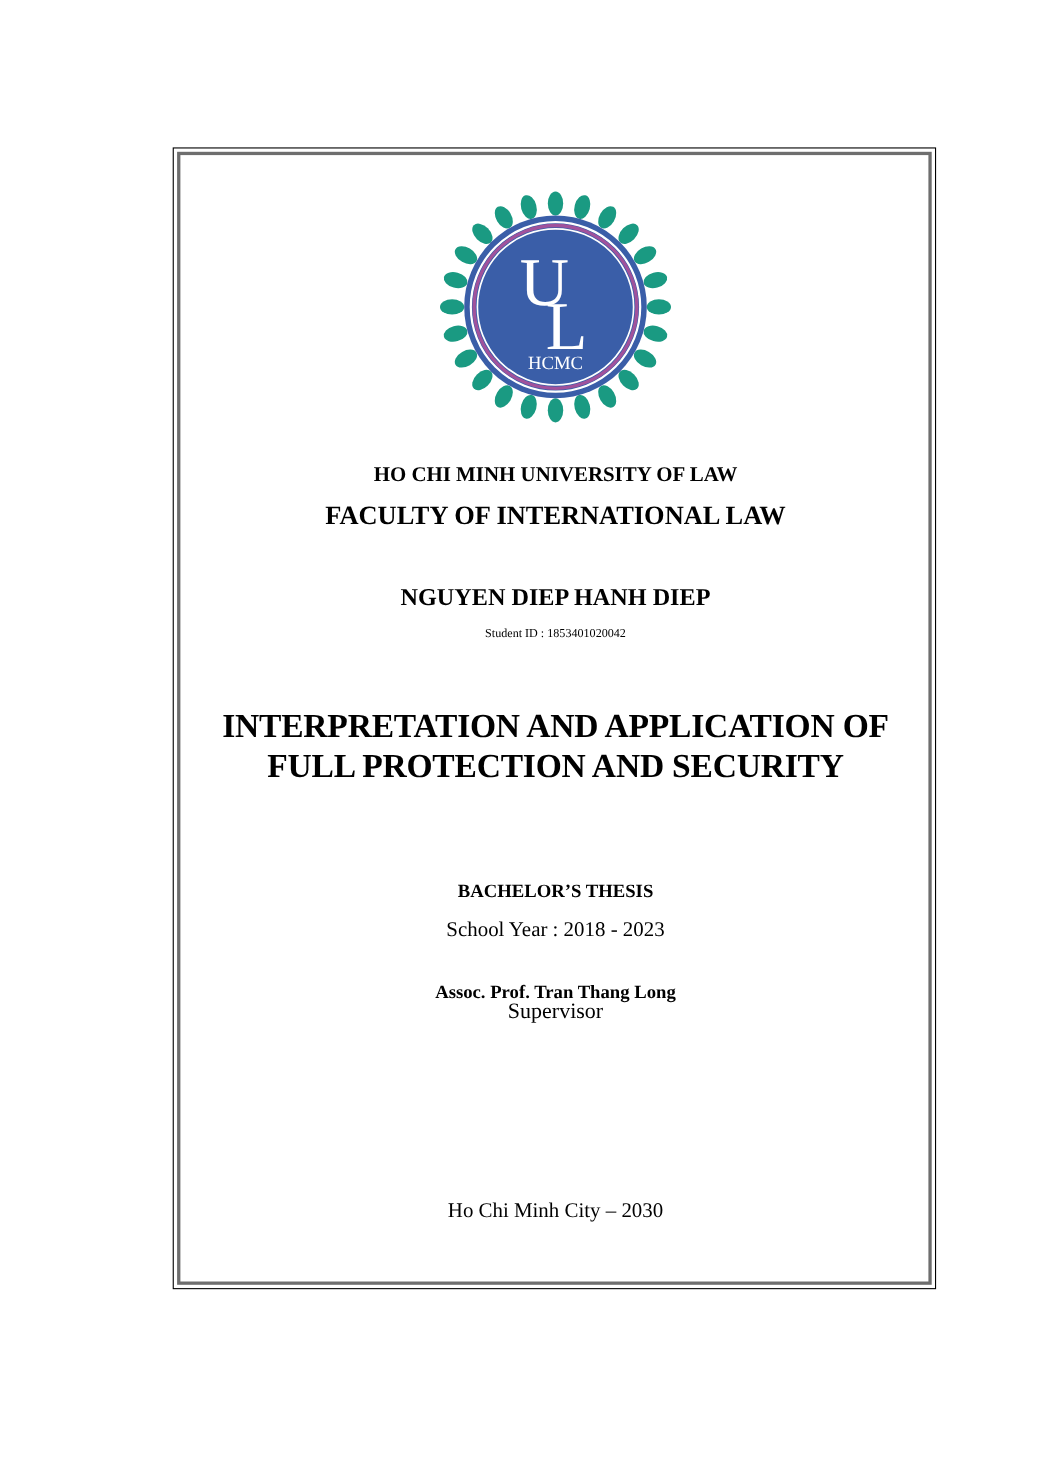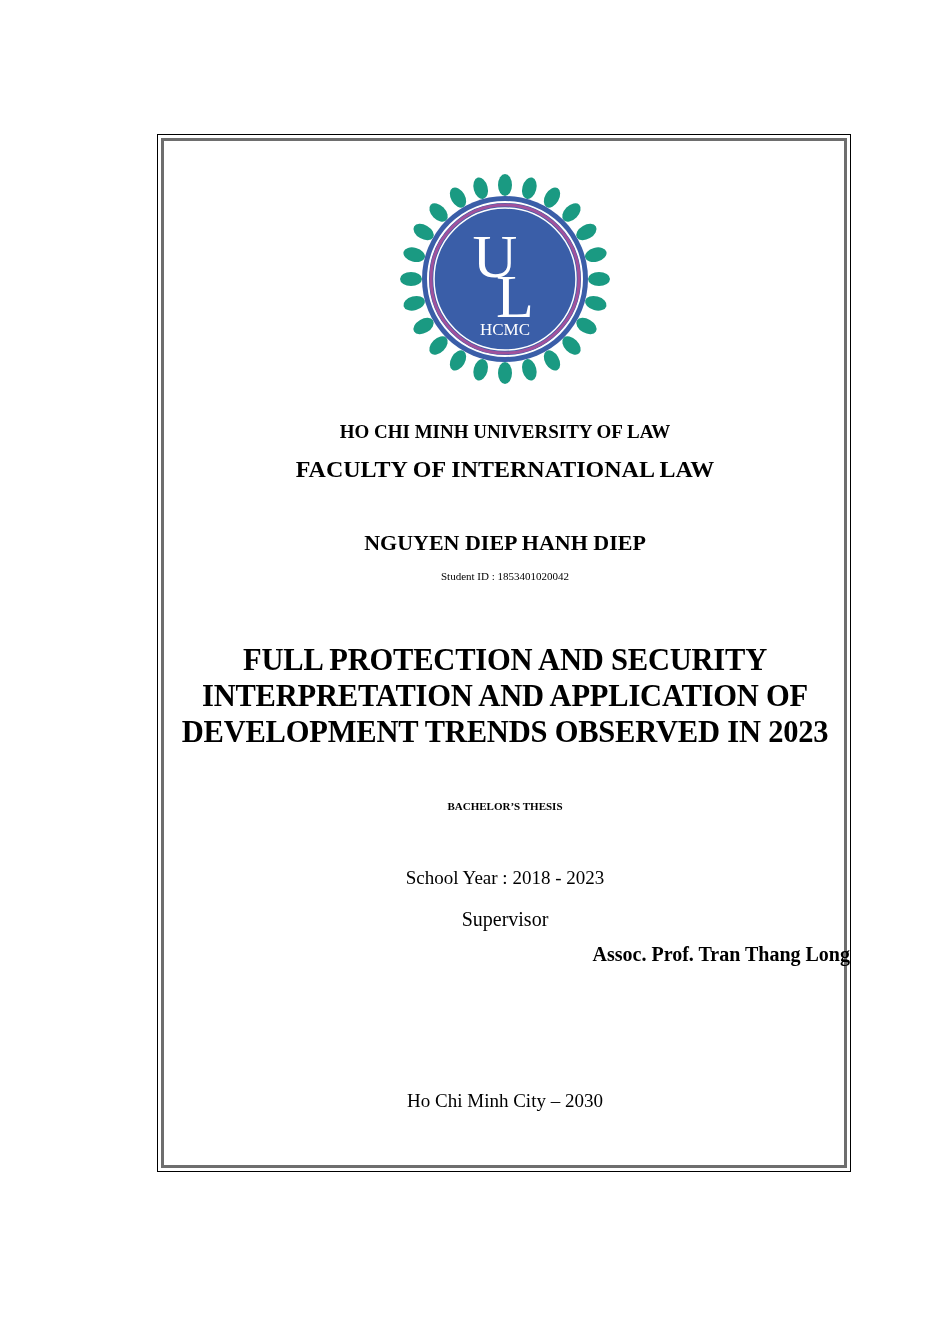--- a/index.html
+++ b/index.html
@@ -10,24 +10,24 @@
     .frame-inner { position: absolute; left: 3px; top: 3px; right: 3px; bottom: 3px;
                    border: 3px solid #6e6e6e; box-sizing: border-box; }
     .logo { position: absolute; left: 398px; top: 172px; width: 214px; height: 214px; }
     .line { position: absolute; left: 160px; width: 690px; text-align: center; white-space: nowrap; }
     .b { font-weight: bold; }
     .univ { top: 421px; font-size: 19px; }
     .faculty { top: 456px; font-size: 24px; }
     .author { top: 530px; font-size: 22px; }
     .sid { top: 570px; font-size: 11px; }
     .title { top: 642px; font-size: 30.5px; line-height: 36px; letter-spacing: -0.2px; }
-    .thesis { top: 800px; font-size: 11px; }
-    .year { top: 835px; font-size: 19px; margin-top: 32px; }
+    .thesis { top: 800px; font-size: 17px; }
+    .year { top: 835px; font-size: 19px; }
     .supl { top: 908px; font-size: 20px; }
-    .sup { top: 943px; font-size: 20px; text-align: right; }
+    .sup { top: 892px; font-size: 17px; }
     .place { top: 1090px; font-size: 19px; }
   </style>
 </head>
 <body>
 
 <div class="frame-outer">
   <div class="frame-inner"></div>
 </div>
 
 <div class="logo">
@@ -117,23 +117,22 @@
   </svg>
 </div>
 
 <div class="line univ b">HO CHI MINH UNIVERSITY OF LAW</div>
 <div class="line faculty b">FACULTY OF INTERNATIONAL LAW</div>
 
 <div class="line author b">NGUYEN DIEP HANH DIEP</div>
 <div class="line sid">Student ID : 1853401020042</div>
 
 <div class="line title b">
+  <div>INTERPRETATION AND APPLICATION OF</div>
   <div>FULL PROTECTION AND SECURITY</div>
-  <div>INTERPRETATION AND APPLICATION OF</div>
-  <div>DEVELOPMENT TRENDS OBSERVED IN 2023</div>
 </div>
 
 <div class="line thesis b">BACHELOR’S THESIS</div>
 <div class="line year">School Year : 2018 - 2023</div>
 
 <div class="line supl">Supervisor</div>
 <div class="line sup b">Assoc. Prof. Tran Thang Long</div>
 
 <div class="line place">Ho Chi Minh City – 2030</div>
 

